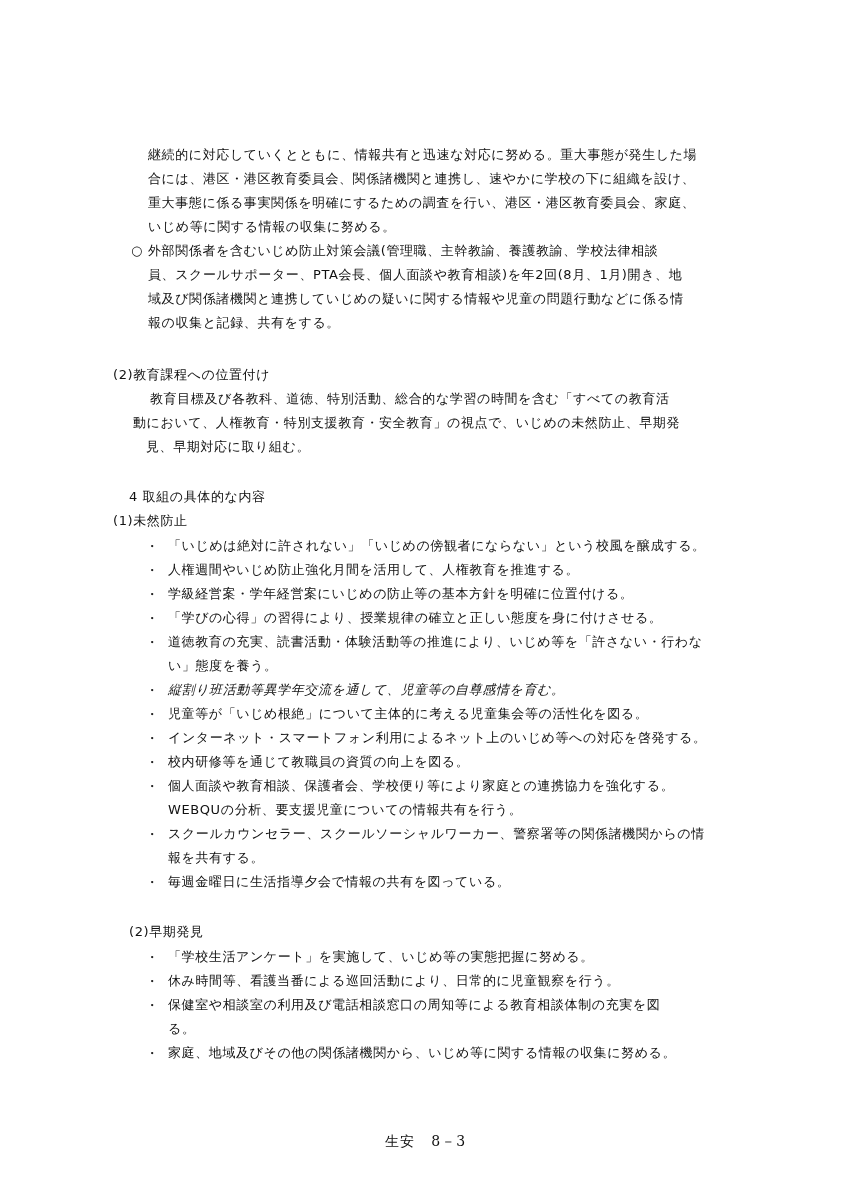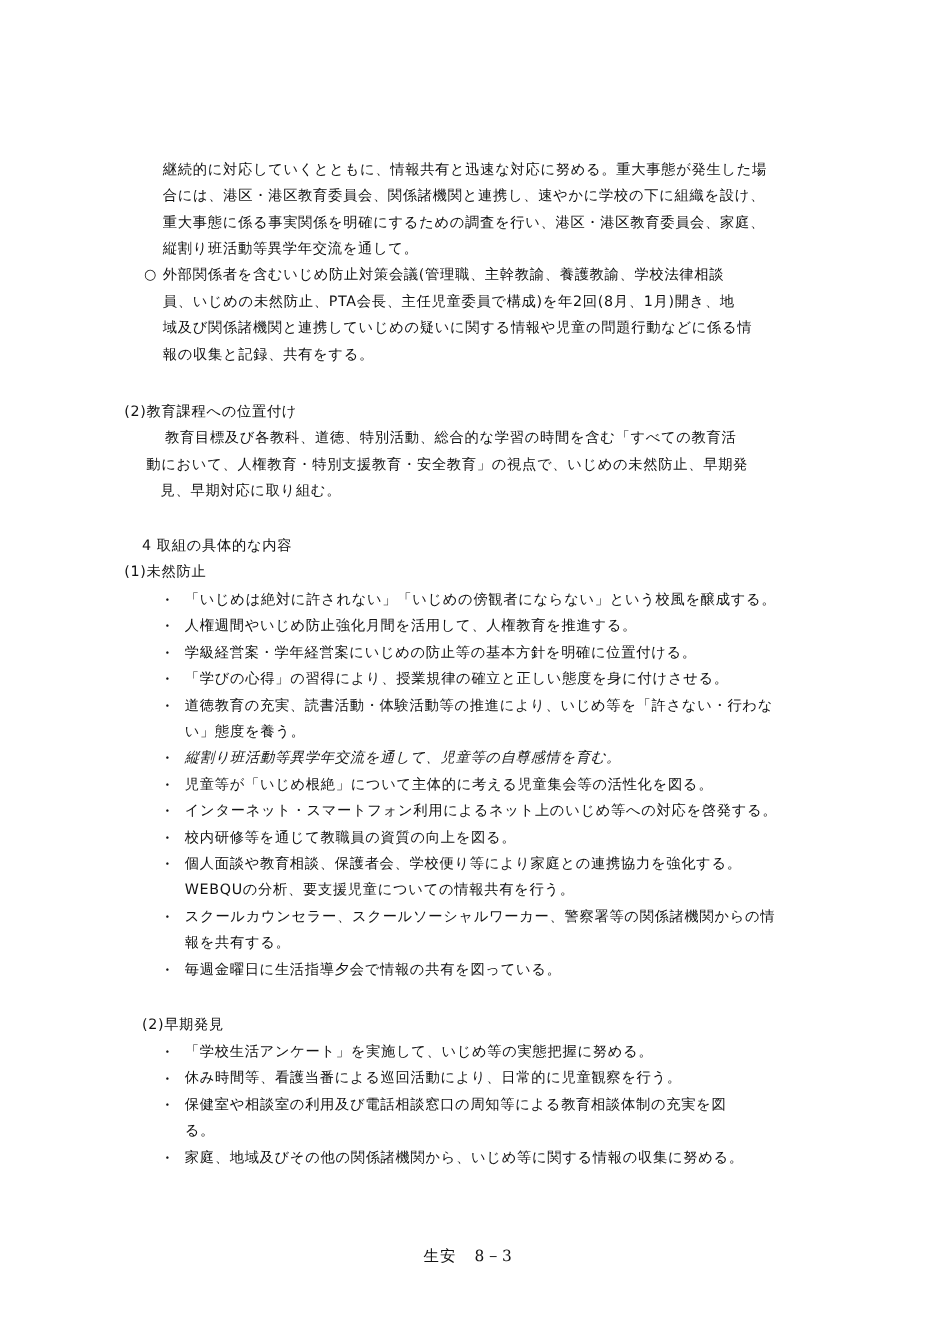--- a/index.html
+++ b/index.html
@@ -31,27 +31,27 @@
   </style>
 </head>
 <body>
 
 <div>
 
   <div>
     <div class="line" style="top:143px;left:148px;">継続的に対応していくとともに、情報共有と迅速な対応に努める。重大事態が発生した場</div>
     <div class="line" style="top:167px;left:148px;">合には、港区・港区教育委員会、関係諸機関と連携し、速やかに学校の下に組織を設け、</div>
     <div class="line" style="top:191px;left:148px;">重大事態に係る事実関係を明確にするための調査を行い、港区・港区教育委員会、家庭、</div>
-    <div class="line" style="top:215px;left:148px;">縦割り班活動等異学年交流を通して。</div>
+    <div class="line" style="top:215px;left:148px;">いじめ等に関する情報の収集に努める。</div>
   </div>
 
   <div>
     <div class="line" style="top:239px;left:131px;">○</div>
     <div class="line" style="top:239px;left:148px;">外部関係者を含むいじめ防止対策会議(管理職、主幹教諭、養護教諭、学校法律相談</div>
-    <div class="line" style="top:263px;left:148px;">員、いじめの未然防止、PTA会長、主任児童委員で構成)を年2回(8月、1月)開き、地</div>
+    <div class="line" style="top:263px;left:148px;">員、スクールサポーター、PTA会長、個人面談や教育相談)を年2回(8月、1月)開き、地</div>
     <div class="line" style="top:287px;left:148px;">域及び関係諸機関と連携していじめの疑いに関する情報や児童の問題行動などに係る情</div>
     <div class="line" style="top:311px;left:148px;">報の収集と記録、共有をする。</div>
   </div>
 
   <div>
     <div class="line" style="top:363px;left:113px;">(2)教育課程への位置付け</div>
     <div class="line" style="top:387px;left:150px;">教育目標及び各教科、道徳、特別活動、総合的な学習の時間を含む「すべての教育活</div>
     <div class="line" style="top:411px;left:133px;">動において、人権教育・特別支援教育・安全教育」の視点で、いじめの未然防止、早期発</div>
     <div class="line" style="top:435px;left:146px;">見、早期対応に取り組む。</div>
   </div>

